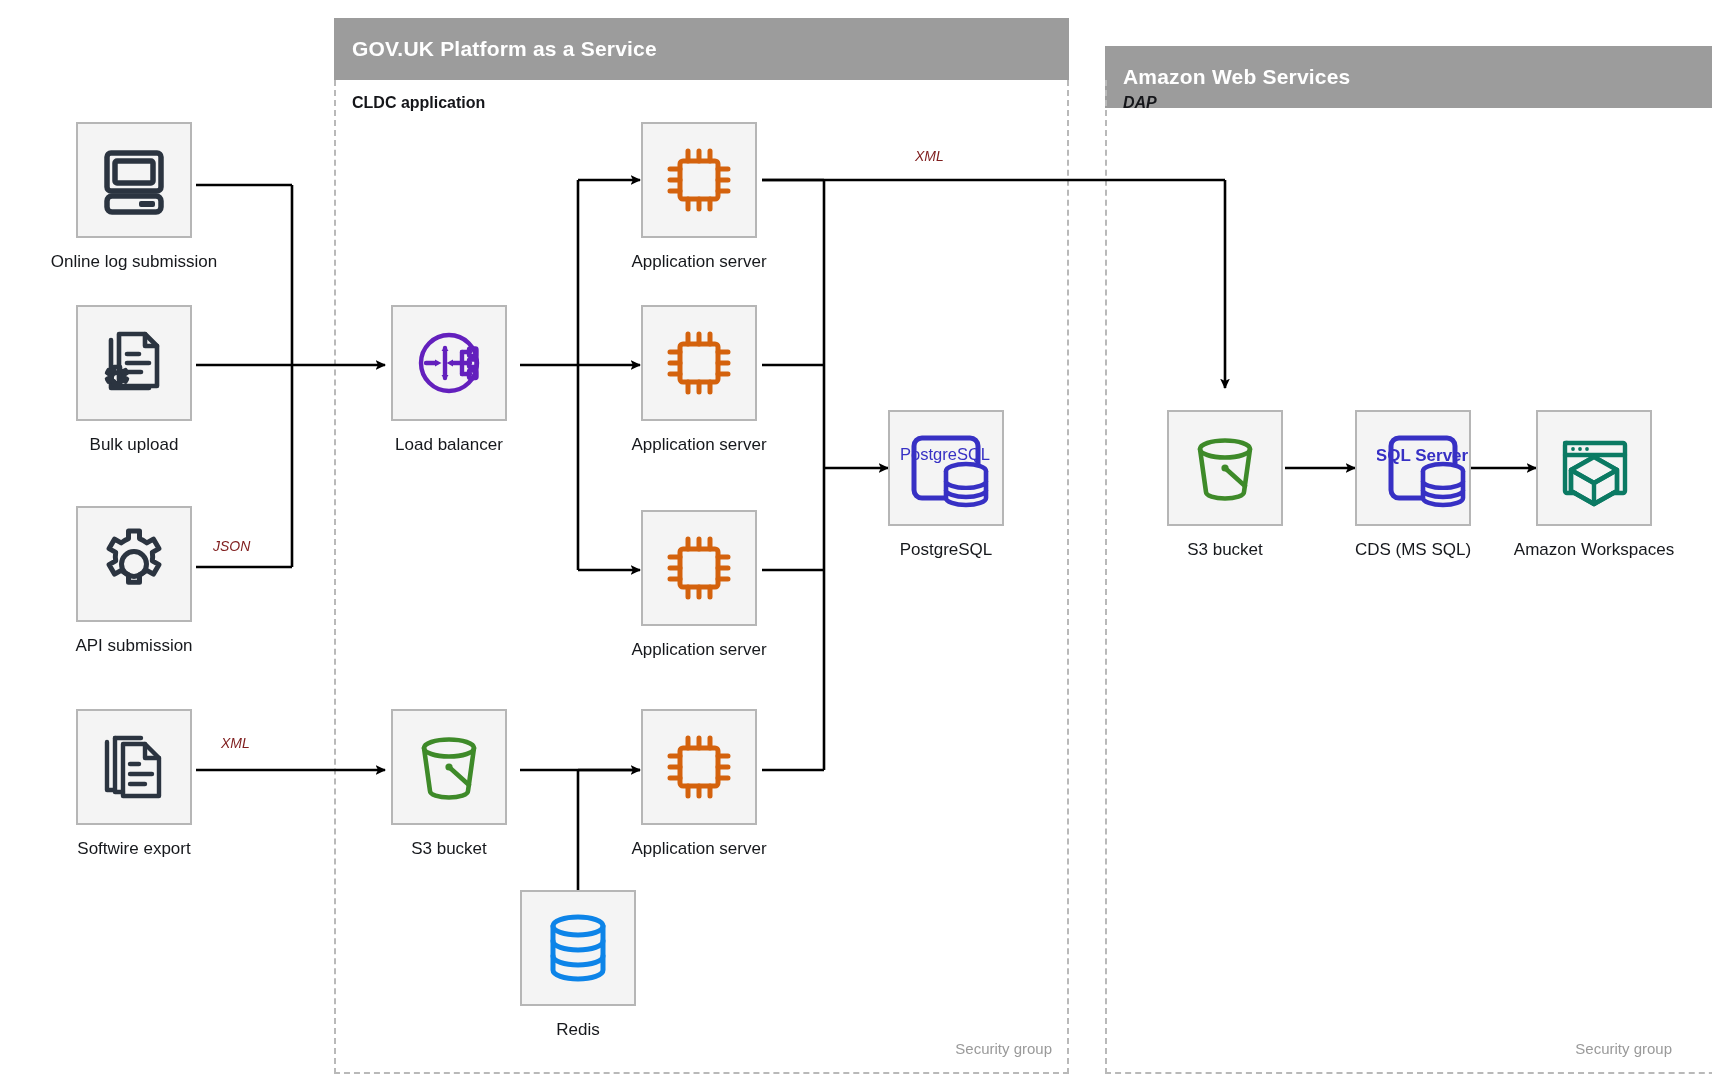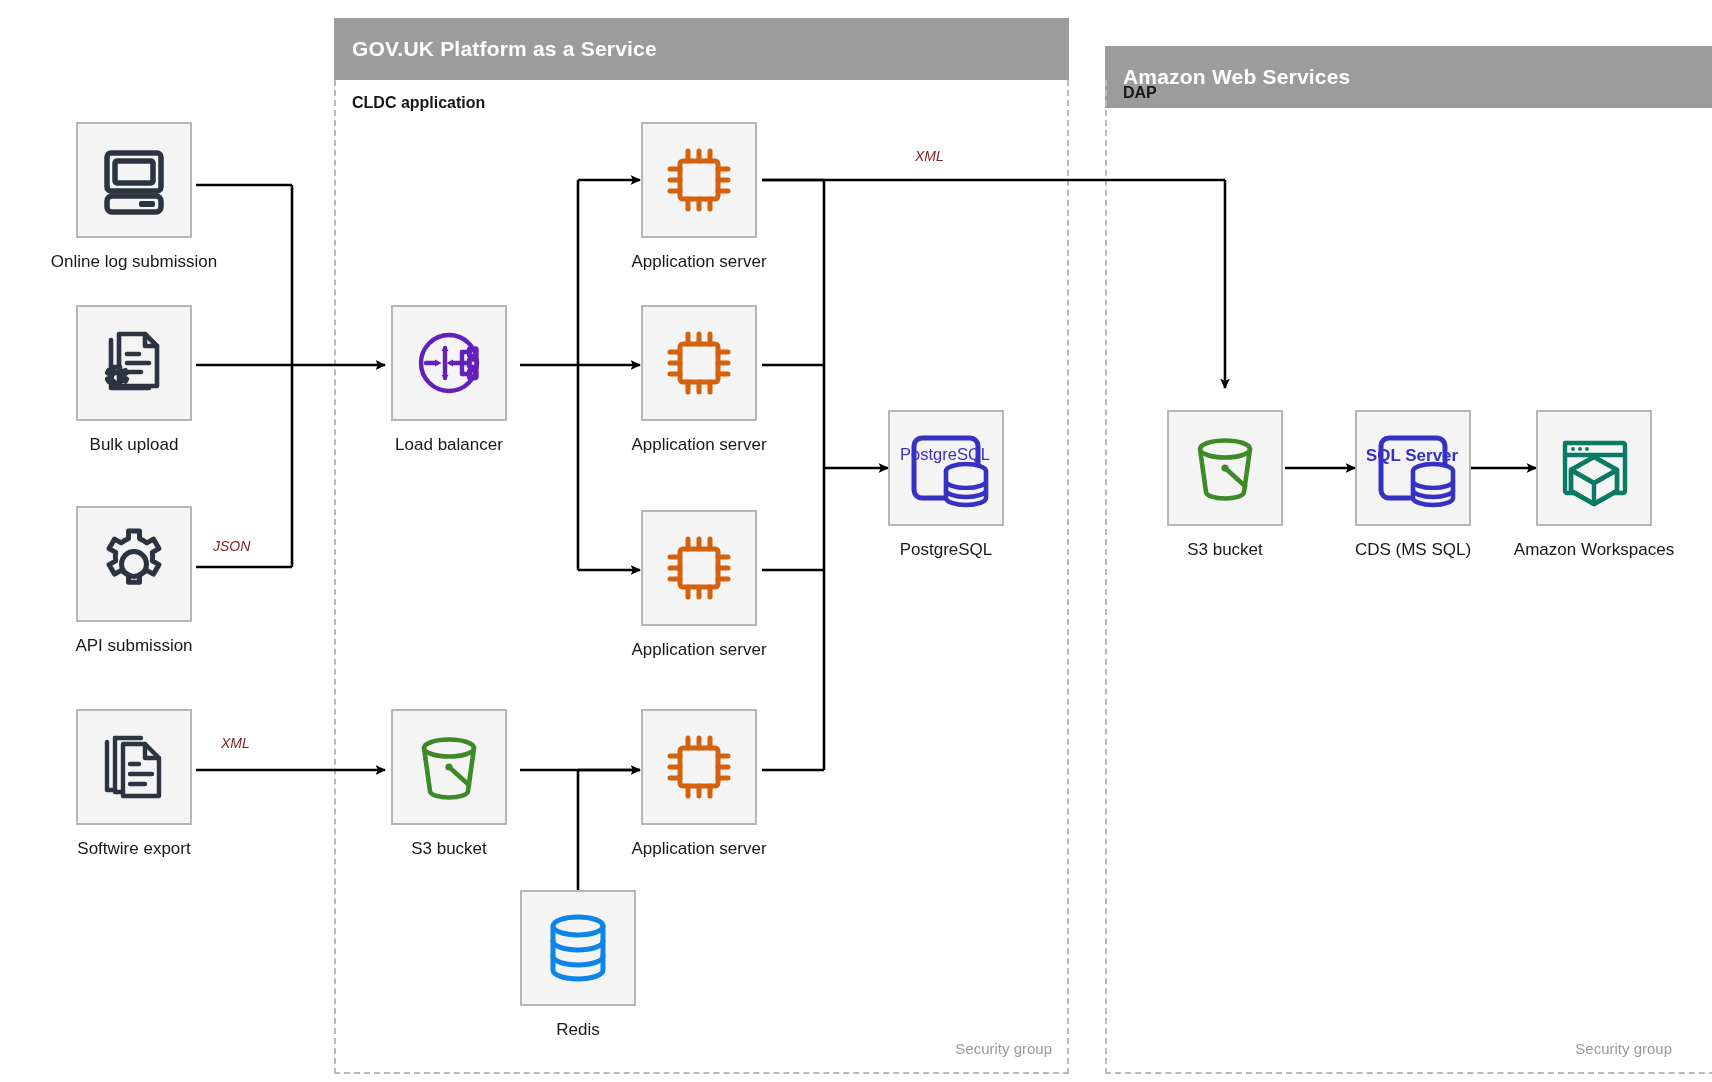--- a/index.html
+++ b/index.html
@@ -84,21 +84,21 @@
     <span>GOV.UK Platform as a Service</span>
   </div>
   <div class="group-body" style="left:334px; top:80px; width:735px; height:994px;"></div>
   <div class="group-sublabel" style="left:352px; top:94px;text-align:center;">CLDC application</div>
   <div class="security-group" style="left:840px; top:1040px; width:212px;">Security group</div>
 
   <div class="group-header" style="left:1105px; top:18px; width:607px; height:62px;margin-top:28px;">
     <span>Amazon Web Services</span>
   </div>
   <div class="group-body" style="left:1105px; top:80px; width:630px; height:994px;"></div>
-  <div class="group-sublabel" style="left:1123px; top:84px;">DAP</div>
+  <div class="group-sublabel" style="left:1123px; top:94px;font-style:italic;">DAP</div>
   <div class="security-group" style="left:1460px; top:1040px; width:212px;">Security group</div>
 
   <svg id="wires" viewBox="0 0 1712 1082">
     <defs>
       <marker id="ah" markerWidth="11" markerHeight="11" refX="9.4" refY="5.5" orient="auto" markerUnits="userSpaceOnUse">
         <path d="M0,0.6 L10.4,5.5 L0,10.4 L2.4,5.5 Z" fill="#000000"></path>
       </marker>
     </defs>
     <g stroke="#000000" stroke-width="2.6" fill="none">
 
@@ -308,21 +308,21 @@
       <svg width="76" height="76" viewBox="0 0 76 76" fill="none" stroke="#3e8a29" stroke-width="4.6" stroke-linejoin="round" stroke-linecap="round">
         <ellipse cx="38" cy="19" rx="25" ry="8.5"></ellipse>
         <path d="M13 19 L19 62 a19,6.5 0 0 0 38,0 L63 19"></path>
         <path d="M38 38 L58 56"></path>
         <circle cx="38" cy="38" r="3.6" fill="#3e8a29" stroke="none"></circle>
       </svg>
     </span>
   </div>
   <div class="node-label" style="left:1075px; top:540px; width:300px;">S3 bucket</div>
 
-  <div class="node" style="left:1355px; top:410px;">
+  <div class="node" style="left:1355px; top:410px;justify-content:flex-end;">
     <span>
       <svg width="92" height="84" viewBox="0 0 92 84" fill="none">
         <path d="M14 20 a8,8 0 0 1 8,-8 h48 a8,8 0 0 1 8,8 v44 a8,8 0 0 1 -8,8 h-48 a8,8 0 0 1 -8,-8 Z" stroke="#3730c4" stroke-width="5" fill="none" stroke-linejoin="round"></path>
         <text x="45" y="35" text-anchor="middle" font-family="'Liberation Sans',sans-serif" font-size="17" font-weight="bold" fill="#3730c4">SQL Server</text>
         <g stroke="#3730c4" stroke-width="4.6" fill="#f4f4f4" stroke-linejoin="round">
           <ellipse cx="66" cy="45" rx="20" ry="7"></ellipse>
           <path d="M46 45 v27 a20,7 0 0 0 40,0 V45"></path>
           <path d="M46 55 a20,7 0 0 0 40,0"></path>
           <path d="M46 64 a20,7 0 0 0 40,0"></path>
         </g>

